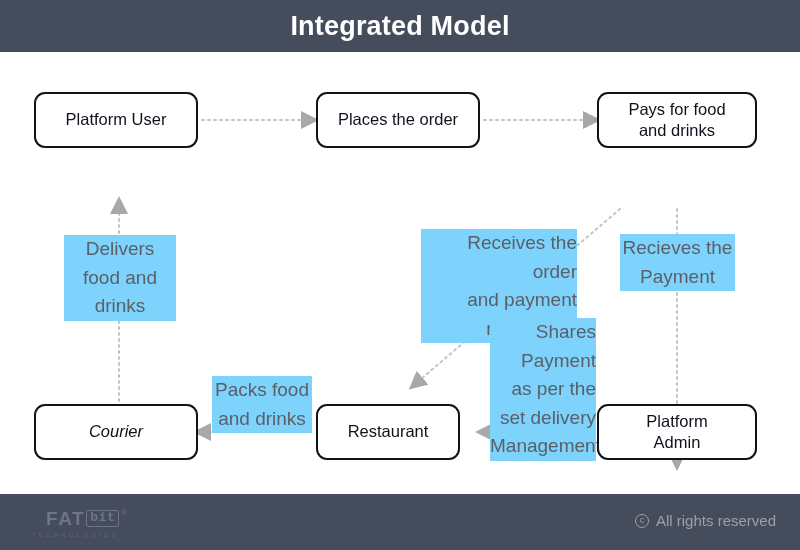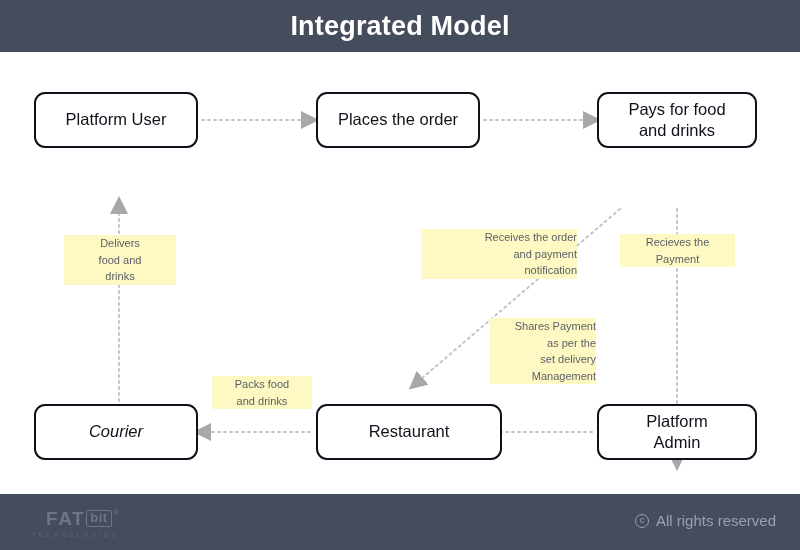--- a/index.html
+++ b/index.html
@@ -59,24 +59,24 @@
     text-align: center;
     color: #10121c;
     font-size: 16.5px;
     line-height: 1.28;
     z-index: 3;
   }
 
   .edge-label {
     position: absolute;
     color: #5b5f67;
-    font-size: 11px;
+    font-size: 19px;
     line-height: 1.5;
     z-index: 2;
-    background: #fef9c3;
+    background: #7dd3fc;
   }
   .edge-label.center { text-align: center; }
   .edge-label.left   { text-align: left; }
 
   
   #footer {
     position: absolute;
     left: 0; top: 494px;
     width: 800px; height: 56px;
     background: #454c5c;
@@ -107,20 +107,21 @@
   .logo-bit {
     color: #6e7585;
     font-size: 13px;
     font-weight: bold;
     letter-spacing: 0.5px;
     border: 1.6px solid #6e7585;
     border-radius: 2px;
     padding: 0px 3px 1px 3px;
     margin-left: 1px;
     line-height: 14px;
+    font-family: Liberation Mono, monospace;
   }
   .logo-reg {
     color: #6e7585;
     font-size: 7px;
     margin-left: 2px;
     align-self: flex-start;
   }
   #logo-sub {
     color: #5f6676;
     font-size: 6.2px;
@@ -208,21 +209,21 @@
     </div>
 
     <div class="node" style="left:597px; top:35px; width:160px; height:56px;">
       <span>Pays for food<br>and drinks</span>
     </div>
 
     <div class="node" style="left:34px; top:347px; width:164px; height:56px;font-style:italic;">
       <span>Courier</span>
     </div>
 
-    <div class="node" style="left:316px; top:347px; width:186px; height:56px;">
+    <div class="node" style="left:316px; top:347px; width:144px; height:56px;">
       <span>Restaurant</span>
     </div>
 
     <div class="node" style="left:597px; top:347px; width:160px; height:56px;">
       <span>Platform<br>Admin</span>
     </div>
 
     <div class="edge-label center" style="left:64px; top:178px; width:112px;">Delivers<br>food and<br>drinks</div>
 
     <div class="edge-label center" style="left:421px; top:172px; width:156px;text-align:right;">Receives the order<br>and payment<br>notification</div>

